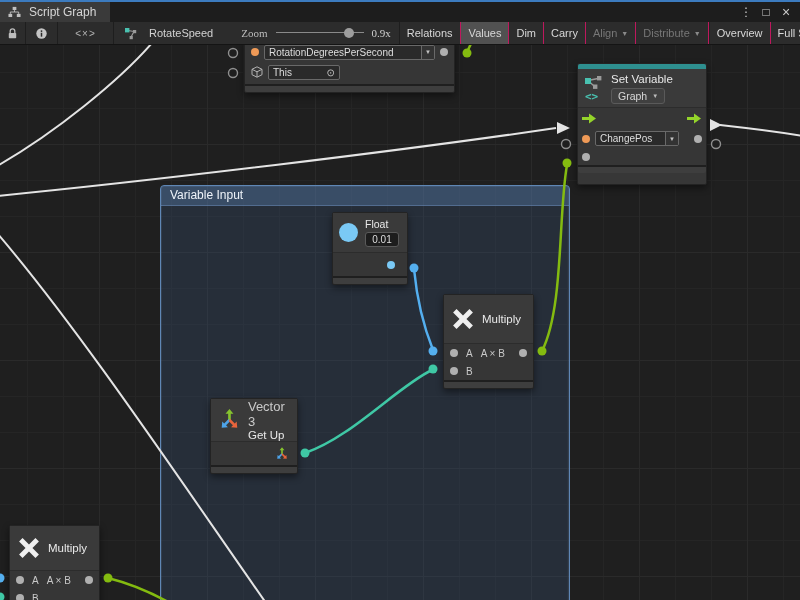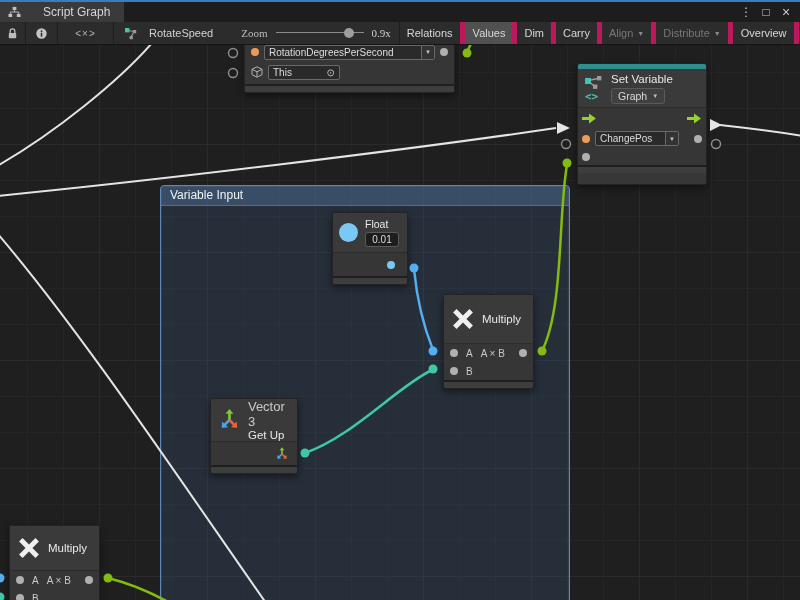--- a/index.html
+++ b/index.html
@@ -3,37 +3,37 @@
 <meta charset="utf-8">
 <style>
   * { margin:0; padding:0; box-sizing:border-box; }
   html,body { width:800px; height:600px; overflow:hidden; background:#1f1f1f;
     font-family:"Liberation Sans", sans-serif; -webkit-font-smoothing:antialiased; }
   .app { position:relative; width:800px; height:600px; background:#1f1f1f; overflow:hidden; }
 
   
   .focus-line { position:absolute; left:0; top:0; width:800px; height:2px; background:var(--focus-blue,#3c7bbf); z-index:10; }
   .tabbar { position:absolute; left:0; top:2px; width:800px; height:20px; background:#1d1d1d; z-index:10; display:flex; align-items:stretch; }
-  .tab { display:flex; align-items:center; gap:22px; background:#3a3a3a; padding:0 14px 0 8px; color:#d6d6d6; font-size:12px;justify-content:space-between; }
+  .tab { display:flex; align-items:center; gap:8px; background:#3a3a3a; padding:0 14px 0 8px; color:#d6d6d6; font-size:12px;justify-content:space-between; }
   .window-controls { margin-left:auto; display:flex; align-items:center; gap:4px; padding-right:6px; color:#c9c9c9; }
   .window-controls span { width:16px; text-align:center; font-size:12px; cursor:default; }
 
   .toolbar { position:absolute; left:0; top:22px; width:800px; height:23px; background:#2c2c2c;
     border-bottom:1px solid #141414; z-index:10; display:flex; align-items:center; color:#cfcfcf; font-size:11px; }
   .tb-seg { height:100%; display:flex; align-items:center; justify-content:center; border-right:1px solid #1e1e1e; }
   .tb-lock { width:26px; } .tb-info { width:32px; } .tb-coords { width:56px; color:#b4b4b4; font-size:10px; letter-spacing:1px; }
   .tb-graphname { display:flex; align-items:center; gap:11px; padding:0 10px; color:#d2d2d2; }
   .tb-zoom { display:flex; align-items:center; gap:8px; padding:0 8px 0 18px;font-family:Liberation Serif, serif; }
   .tb-zoom .label { color:#bdbdbd; }
   .slider { position:relative; width:88px; height:12px; }
   .slider .track { position:absolute; left:0; right:0; top:5px; height:1px; background:#8a8a8a; }
   .slider .knob { position:absolute; top:1px; left:68px; width:10px; height:10px; border-radius:50%; background:#9d9d9d; }
   .tb-zoom .value { color:#cfcfcf; }
   .tb-buttons { display:flex; align-items:center; height:100%; border-left:1px solid #1e1e1e; flex:1; overflow:hidden; }
-  .tb-btn { height:100%; display:flex; align-items:center; padding:0 7px; color:#d8d8d8; border-right:5px solid #be185d; white-space:nowrap; }
+  .tb-btn { height:100%; display:flex; align-items:center; padding:0 7px; color:#d8d8d8; border-right:1px solid #be185d; white-space:nowrap; }
   .tb-btn.active { background:#515151;padding-left:8px; }
   .tb-btn.disabled { color:#777777; }
   .tb-btn .caret { font-size:7px; margin-left:4px; color:#8a8a8a; }
   .tb-btn.gap { border-left:1px solid #232323; }
 
   
   .canvas { position:absolute; left:0; top:45px; width:800px; height:555px; overflow:hidden;
     background-color:#1f1f1f;
     background-image:
       linear-gradient(#2a2a2a 1px, transparent 1px),

